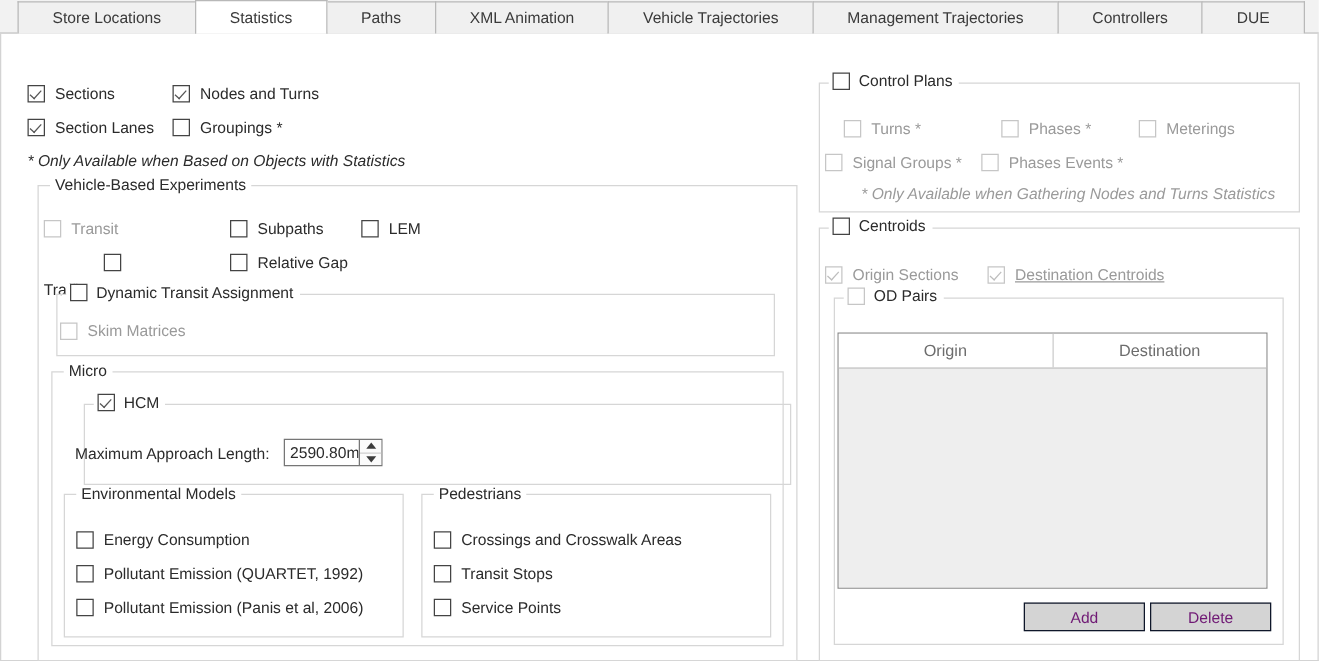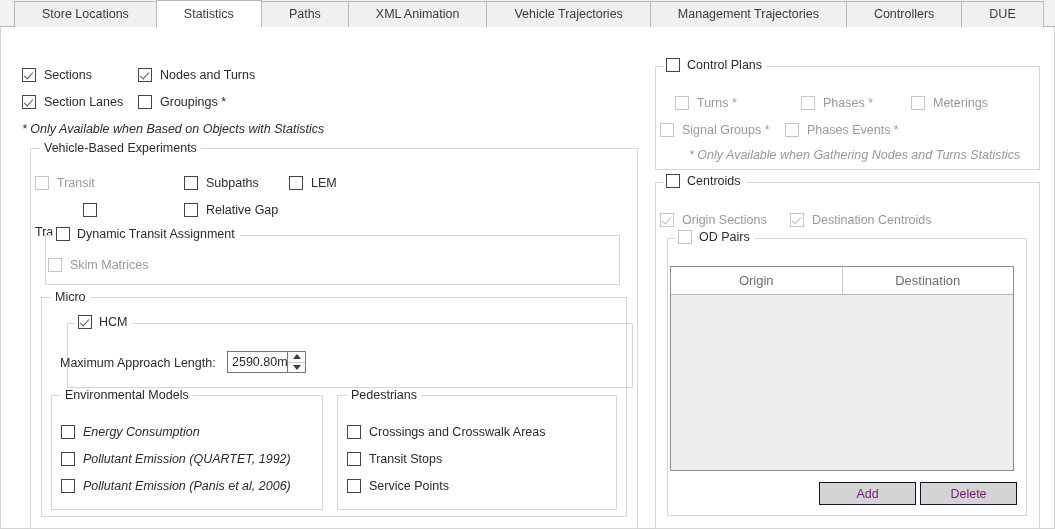--- a/index.html
+++ b/index.html
@@ -205,37 +205,37 @@
   .ar-up, .ar-dn {
     width: 0; height: 0;
     border-left: 4px solid transparent;
     border-right: 4px solid transparent;
   }
   .ar-up { border-bottom: 5px solid #3c3c3c; }
   .ar-dn { border-top: 5px solid #3c3c3c; }
 
   
   .stack { position: absolute; display: flex; flex-direction: column; gap: 13px; }
-  #stack-env { left: 60px; top: 398px; font-style: italic; }
+  #stack-env { left: 60px; top: 398px; }
   #stack-ped { left: 346px; top: 398px; }
 
   
   #grp-control  { left: 652px; top: 39px;  width: 385px; height: 104px; }
   #grp-centroids{ left: 652px; top: 155px; width: 385px; height: 347px; }
   #grp-odpairs  { left: 664px; top: 211px; width: 360px; height: 278px; }
 
   #cb-turns        { position: absolute; left: 659px; top: 69px; margin-left: 15px;  }
   #cb-phases       { position: absolute; left: 800px; top: 69px;  }
   #cb-meterings    { position: absolute; left: 910px; top: 69px;  }
   #cb-signalgroups { position: absolute; left: 659px; top: 96px;  }
   #cb-phasesevents { position: absolute; left: 784px; top: 96px;  }
   #note-right      { left: 688px; top: 121px; color: #9a9a9a; }
 
   #cb-origincent   { position: absolute; left: 659px; top: 186px; }
-  #cb-destcent     { position: absolute; left: 789px; top: 186px; }
+  #cb-destcent     { position: absolute; left: 789px; top: 186px; text-decoration: underline; }
 
   
   .table {
     position: absolute;
     left: 669px;
     top: 239px;
     width: 344px;
     height: 205px;
     border: 1px solid #8f8f8f;
     box-sizing: border-box;

